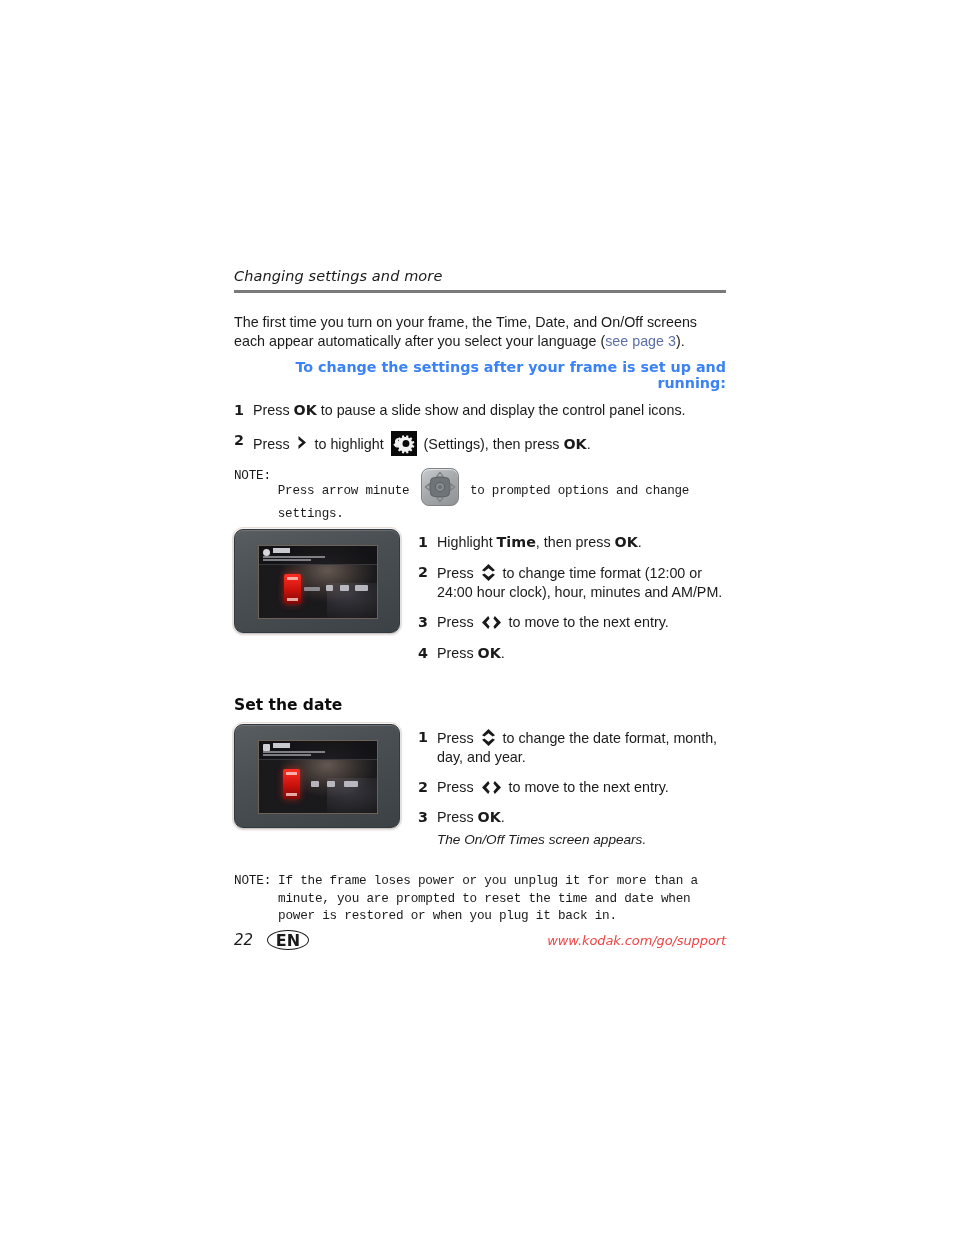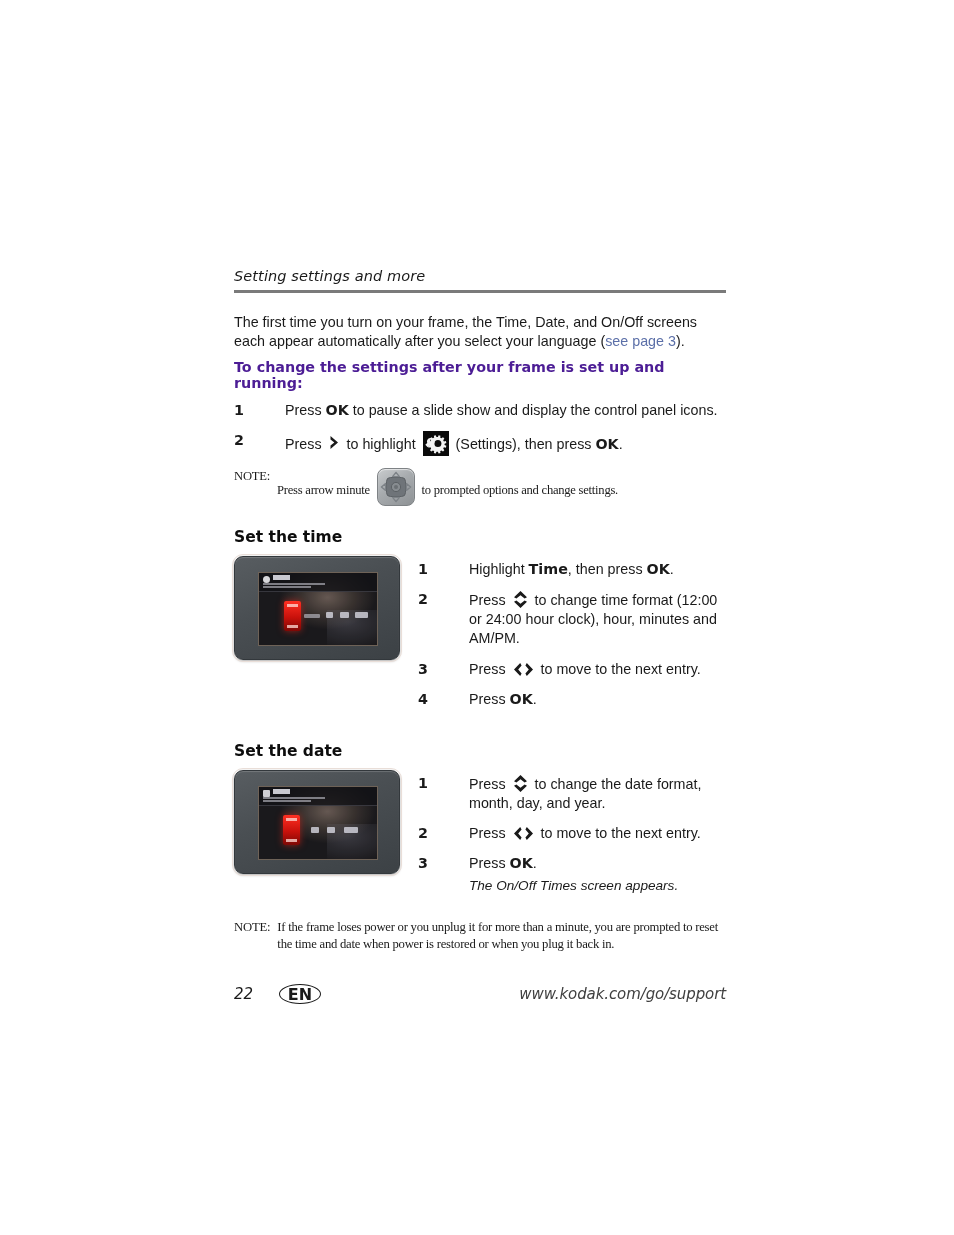--- a/index.html
+++ b/index.html
@@ -60,47 +60,48 @@
     font-size: 14.3px;
     line-height: 1.32;
     margin: 0 0 8px 0;
     color: #1a1a1a;
   }
   .lead-bold {
     font-family: "DejaVu Sans", sans-serif;
     font-size: 14.3px;
     font-weight: bold;
     margin: 6px 0 10px 0;
-    color: #4c1d95;
+    color: #3b82f6;
+    text-align: right;
   }
   .lnk { color: #5b6fa8; }
   b, strong { font-family: "DejaVu Sans", sans-serif; font-weight: bold; }
 
   
   .step {
     display: flex;
     align-items: flex-start;
     margin: 0 0 11px 0;
     font-size: 14.3px;
     line-height: 1.34;
   }
   .step .num {
     font-family: "DejaVu Sans", sans-serif;
     font-weight: bold;
     width: 19px;
     flex: 0 0 19px;
     font-size: 14.3px;
   }
-  .step .txt { flex: 1 1 auto; margin-left: 32px; }
+  .step .txt { flex: 1 1 auto; }
 
   
   .note {
     display: flex;
     align-items: flex-start;
-    font-family: Liberation Serif, serif;
+    font-family: Liberation Mono, monospace;
     font-size: 12.6px;
     line-height: 1.35;
     margin: 12px 0 6px 0;
     transform-origin: left top;
   }
   .note .lbl {
     flex: 0 0 auto;
     margin-right: 7px;
     letter-spacing: -.2px;
   }
@@ -250,26 +251,25 @@
     position:absolute;
     height:4px;
     background: rgba(200,200,210,.6);
     border-radius:1px;
   }
 
   
   .footer {
     position: absolute;
     left: 234px;
-    top: 984px;
+    top: 930px;
     width: 492px;
     display: flex;
     align-items: center;
     font-style: italic;
-    gap: 12px;
   }
   .footer .pageno {
     font-family: "DejaVu Sans", sans-serif;
     font-style: italic;
     font-size: 15px;
     color: #1a1a1a;
     margin-right: 14px;
   }
   .footer .enbadge {
     width: 40px; height: 18px;
@@ -279,38 +279,38 @@
     font-family: "DejaVu Sans", sans-serif;
     font-style: normal;
     font-weight: bold;
     font-size: 16px;
     letter-spacing: .3px;
     color: #1a1a1a;
   }
   .footer .url {
     margin-left: auto;
     font-family: "DejaVu Sans", sans-serif;
-    font-size: 15px;
-    color: #404040;
+    font-size: 13px;
+    color: #ef4444;
     letter-spacing: -.1px;
   }
 
   .italic-result {
     font-style: italic;
     font-size: 13.6px;
     display: block;
     margin-top: 4px;
   }
 </style>
 </head>
 <body>
 
 <div class="page">
 
-  <div class="runhead">Setting settings and more</div>
+  <div class="runhead">Changing settings and more</div>
   <div class="rule"></div>
 
 
   <p class="body"><span>The first time you turn on your frame, the Time, Date, and On/Off screens each appear automatically after you select your language (</span><span class="lnk">see page 3</span><span>).</span></p>
 
   <div class="lead-bold">To change the settings after your frame is set up and running:</div>
 
   <div>
 
     <div class="step">
@@ -339,21 +339,20 @@
       <rect x="8.5" y="8.5" width="19" height="19" rx="4" fill="#6f7479" stroke="#5c6165" stroke-width="1"></rect>
       <circle cx="18" cy="18" r="4.6" fill="#878c90" stroke="#5c6165" stroke-width="1"></circle>
       <circle cx="18" cy="18" r="2.0" fill="#6a6f73"></circle>
       <path d="M18 3.4 L21.4 7.6 L14.6 7.6 Z" fill="none" stroke="#7d8287" stroke-width="1.4" stroke-linejoin="round"></path>
       <path d="M18 32.6 L21.4 28.4 L14.6 28.4 Z" fill="none" stroke="#7d8287" stroke-width="1.4" stroke-linejoin="round"></path>
       <path d="M3.4 18 L7.6 14.6 L7.6 21.4 Z" fill="none" stroke="#7d8287" stroke-width="1.4" stroke-linejoin="round"></path>
       <path d="M32.6 18 L28.4 14.6 L28.4 21.4 Z" fill="none" stroke="#7d8287" stroke-width="1.4" stroke-linejoin="round"></path>
     </svg></span><span> to prompted options and change settings.</span></span>
   </div>
 
-  <h2 class="sub">Set the time</h2>
 
   <div class="figblock">
     <div class="figcol">
       <div class="frame">
         <div class="screen">
           <div class="photo"></div>
           <div class="titlebar">
             <span class="tb-ico"></span>
             <span class="tb-title"></span>
             <span class="tb-line l1"></span>

